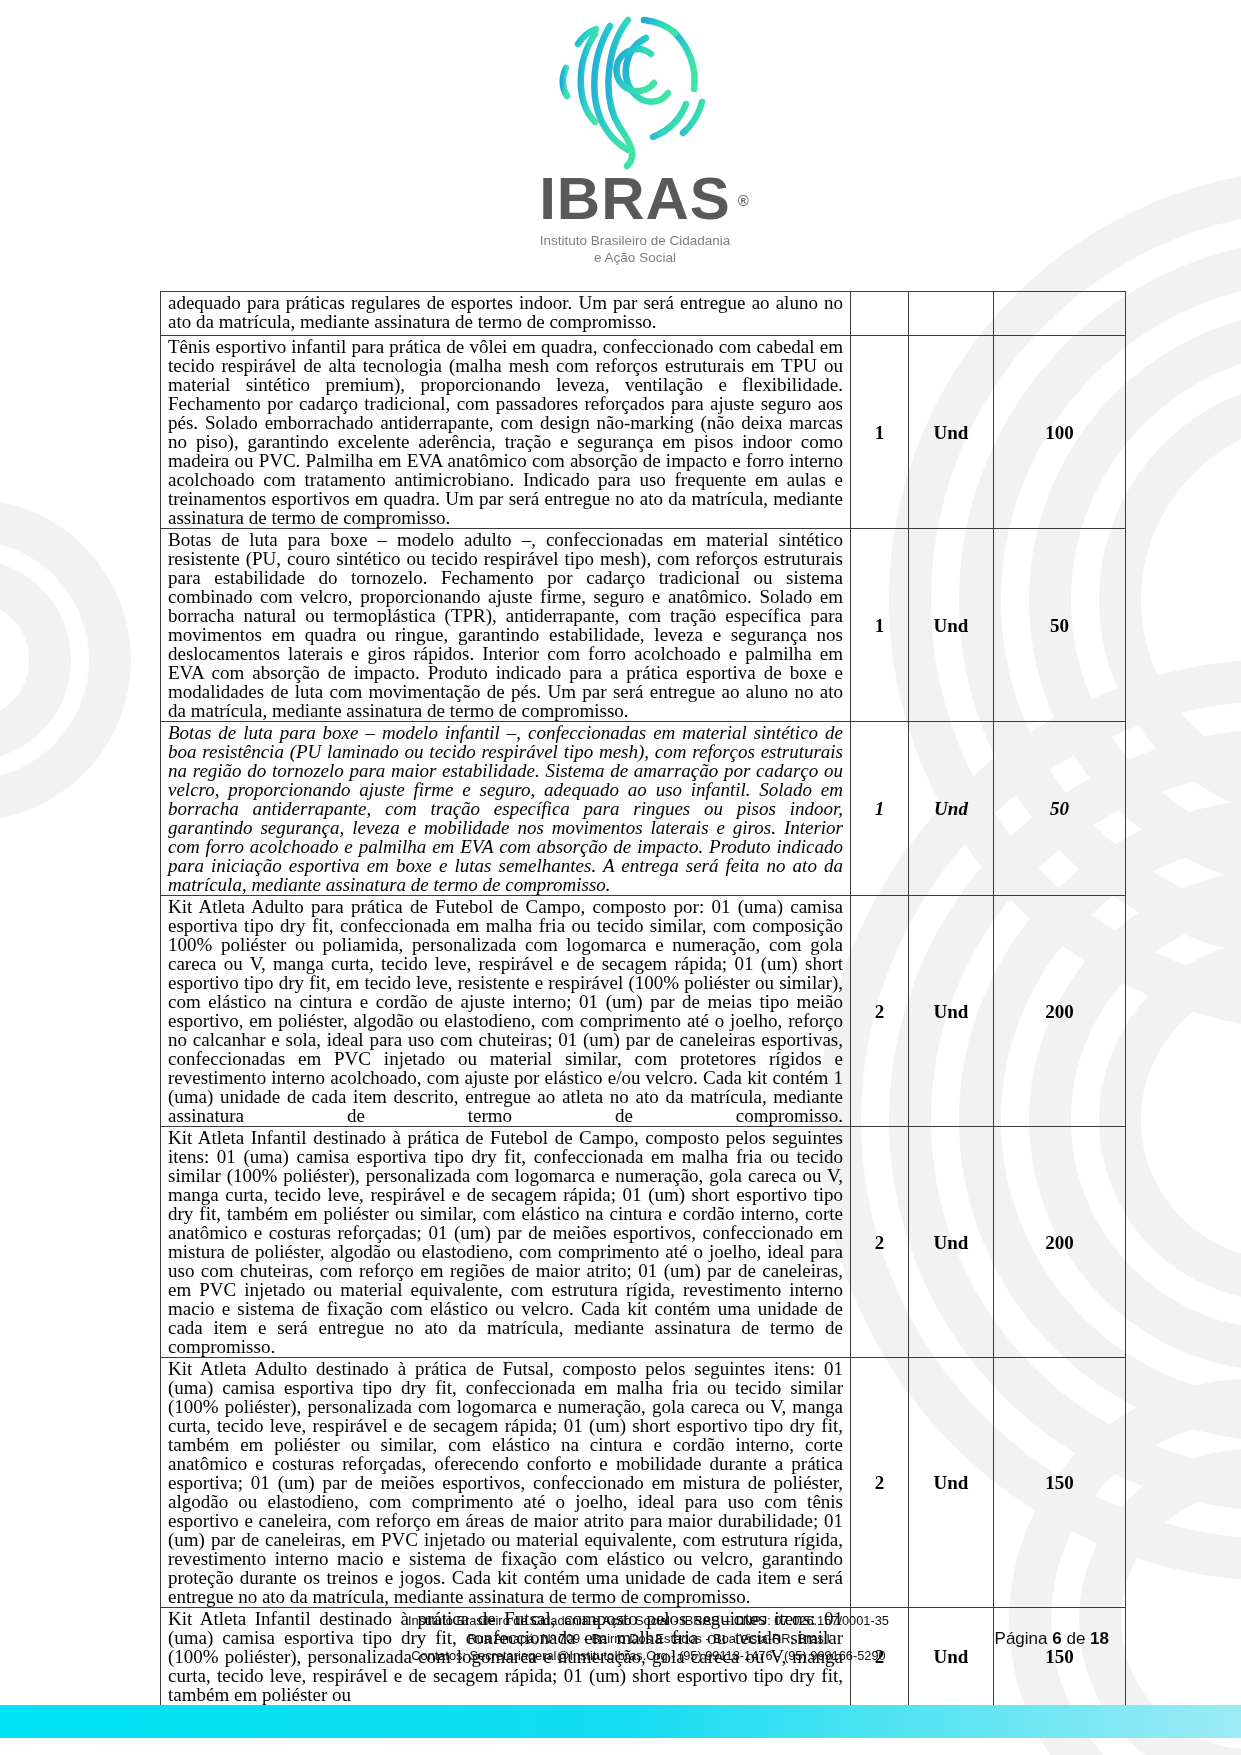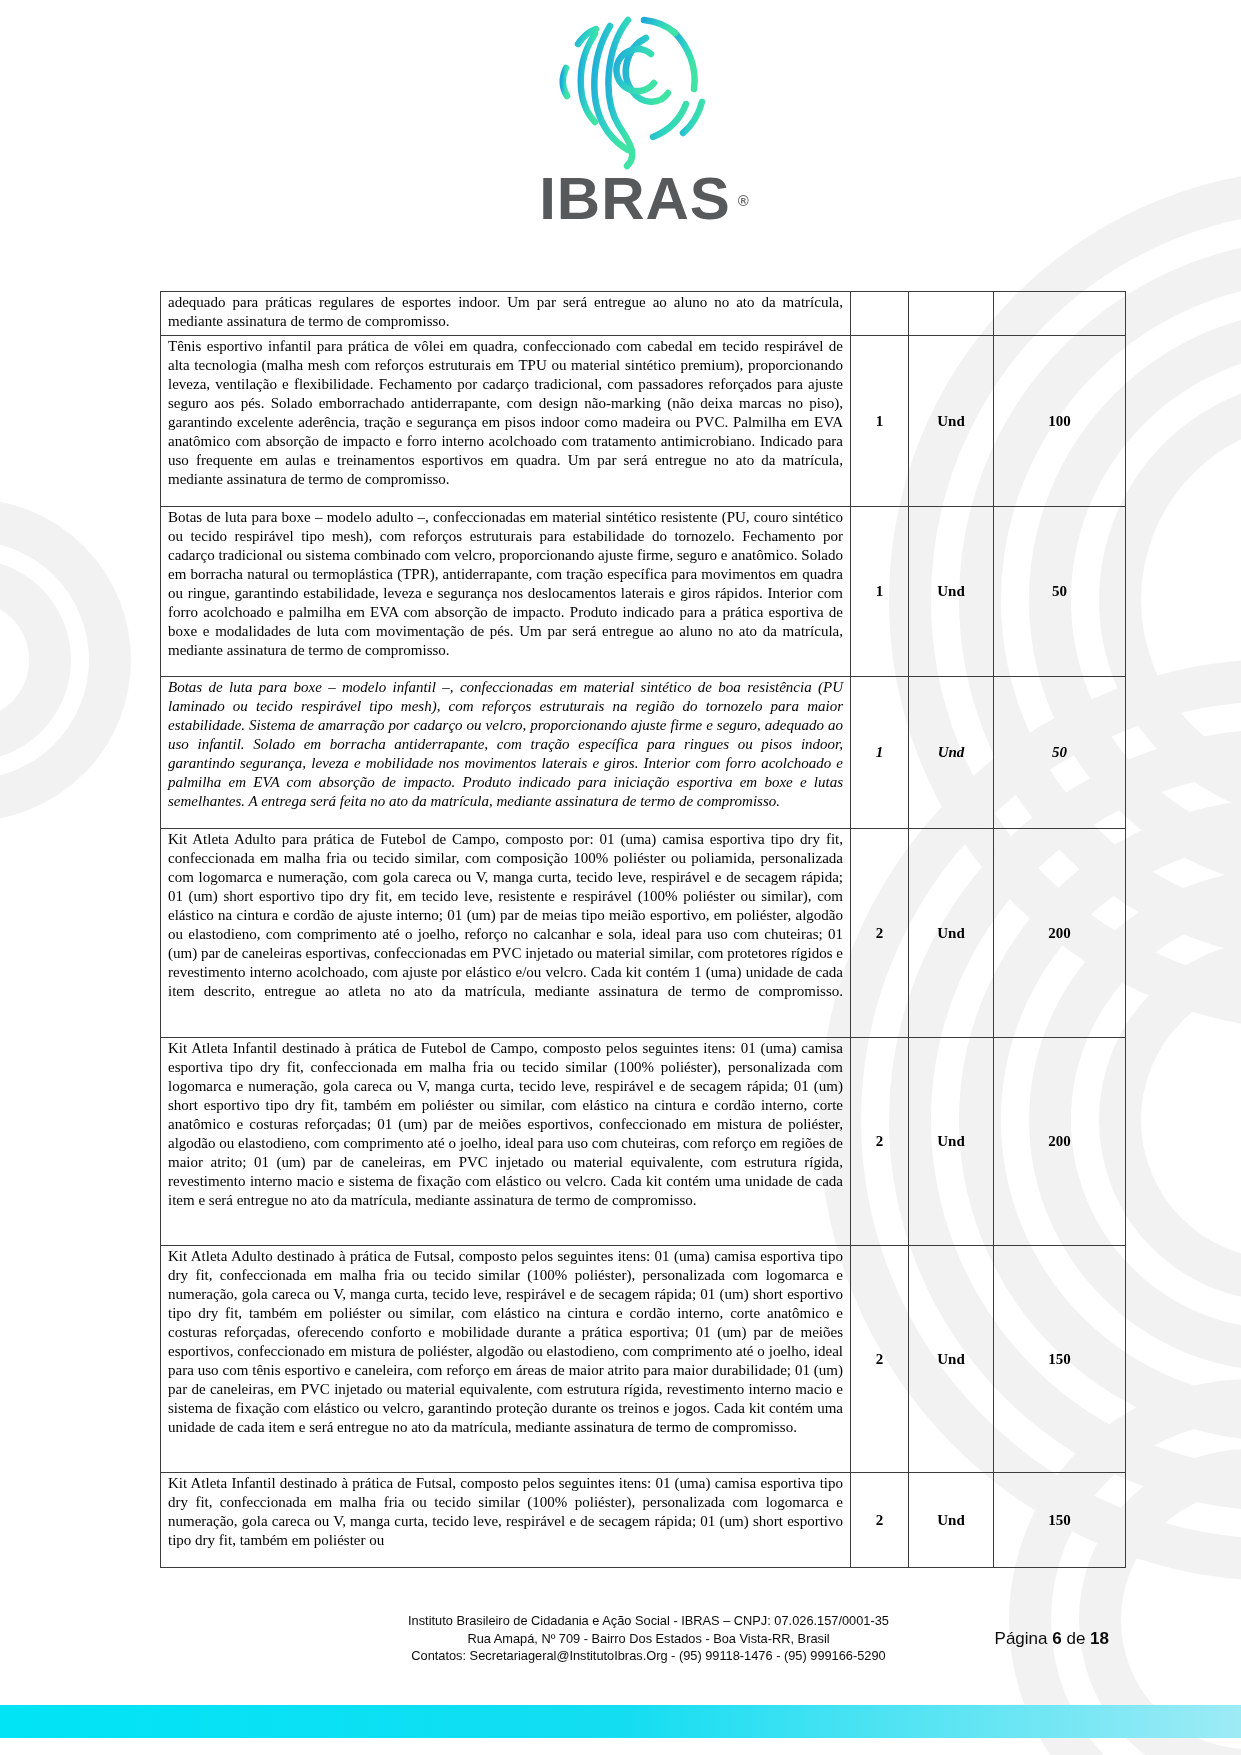--- a/index.html
+++ b/index.html
@@ -30,21 +30,21 @@
     line-height:17px;color:#7d7f82;margin-top:6px;
   }
   
   .table-wrap{position:absolute;left:160px;top:291px;z-index:1;}
   table.items{
     border-collapse:collapse;table-layout:fixed;width:906px;
     background:transparent;
   }
   table.items td{
     border:1.5px solid #3c3c3c;padding:1px 7px;
-    font-size:15px;line-height:19px;
+    font-size:19px;line-height:19px;
   }
   td.desc{width:675px;text-align:justify;vertical-align:top;}
   td.num{text-align:center;vertical-align:middle;font-weight:bold;padding:1px 2px;}
   td.qty{width:43px;}
   td.unit{width:70px;}
   td.val{width:117px;}
   table.items tr:nth-child(1){height:44px;}
   table.items tr:nth-child(2){height:171px;}
   table.items tr:nth-child(3){height:170px;font-family:Liberation Serif, serif;}
   table.items tr:nth-child(4){height:152px;font-style:italic;}
@@ -110,20 +110,24 @@
         <path d="M78,10 C56,38 52,88 69,116 C80,132 88,146 77,156"></path>
         <path d="M96,28 C76,38 70,64 82,81 C92,95 110,95 118,83"></path>
         <path d="M101,44 a21,21 0 1,0 3,29"></path>
         <path d="M124,22 C139,37 147,58 144,79"></path>
         <path d="M136,94 C130,110 118,121 103,127"></path>
         <path d="M152,92 q-5,19 -19,31"></path>
         <path d="M94,10 q19,2 31,13"></path>
       </g>
     </svg>
     <div class="brand"><span>IBRAS</span><span class="reg">®</span></div>
+    <div class="tagline">
+      <span>Instituto Brasileiro de Cidadania</span><br>
+      <span>e Ação Social</span>
+    </div>
   </header>
 
   <main class="table-wrap">
     <table class="items" id="items-table">
       <tbody>
           <tr>
             <td class="desc">adequado para práticas regulares de esportes indoor. Um par será entregue ao aluno no ato da matrícula, mediante assinatura de termo de compromisso.</td>
             <td class="num qty"></td>
             <td class="num unit"></td>
             <td class="num val"></td>

